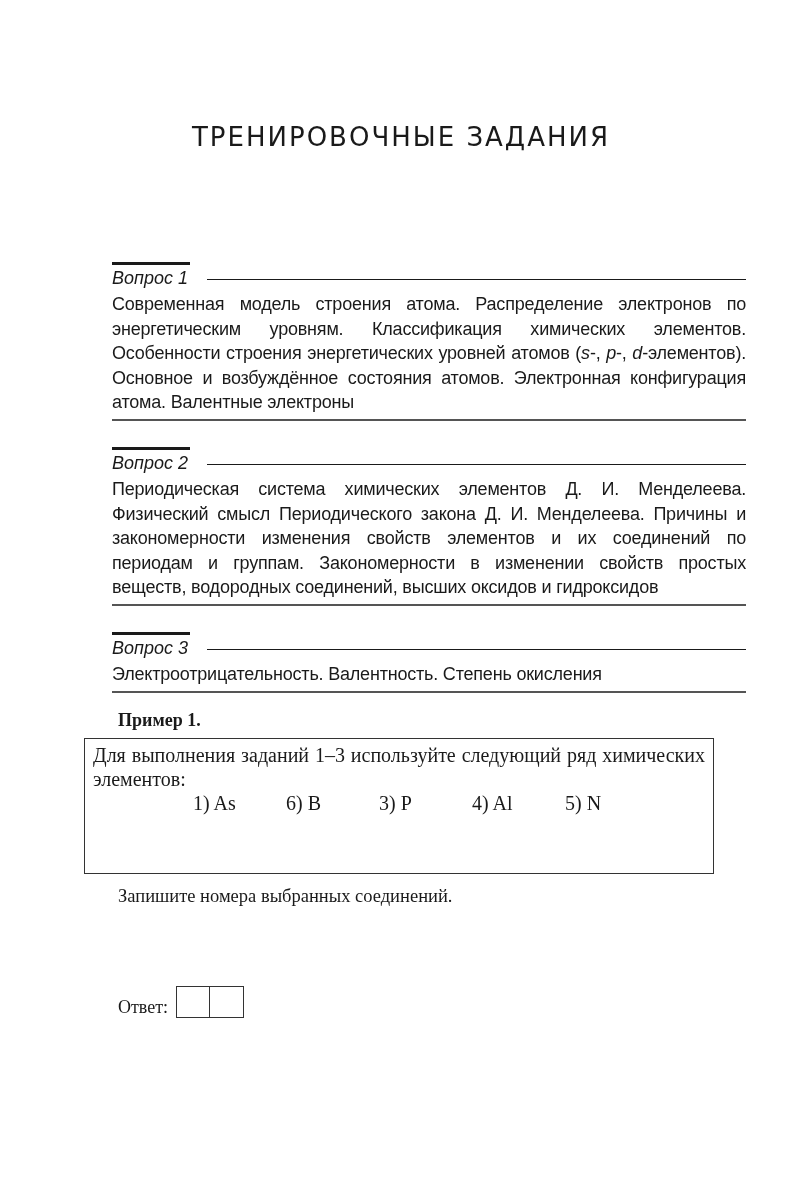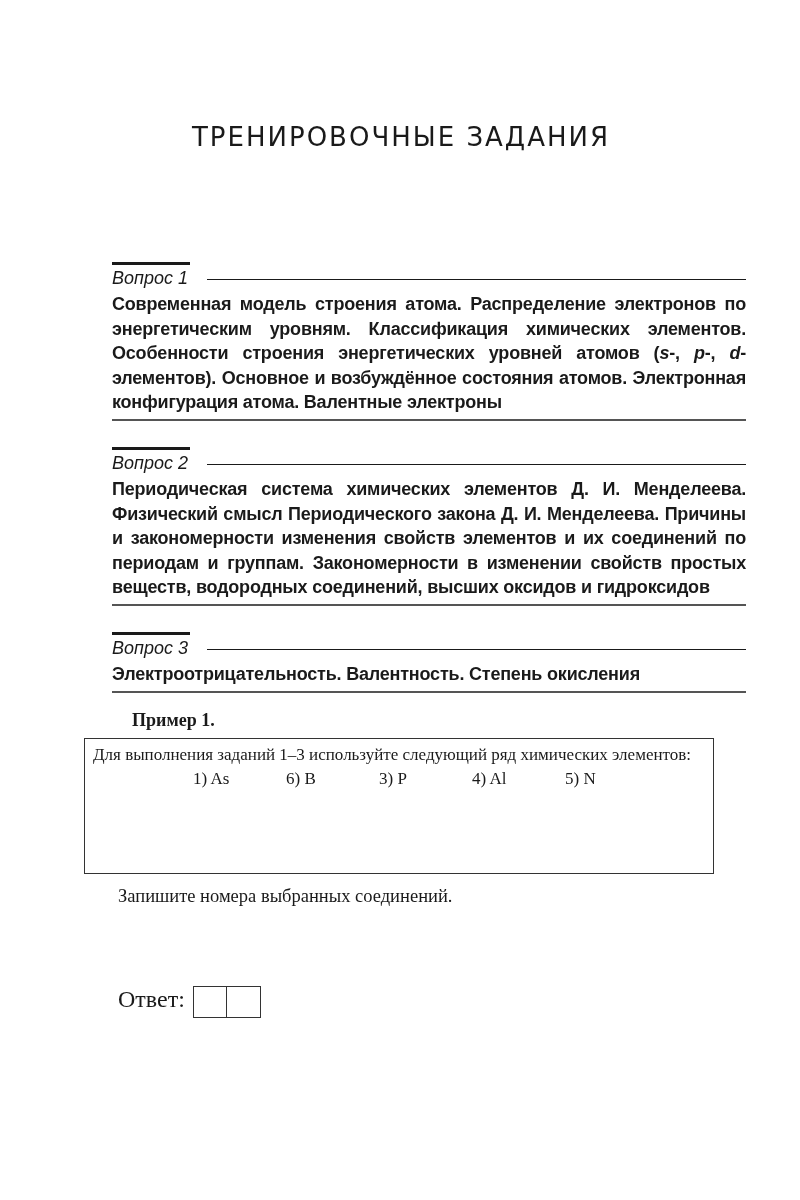--- a/index.html
+++ b/index.html
@@ -17,36 +17,35 @@
     position: absolute; left: 0; top: 6px;
     font-family: "Liberation Sans", sans-serif; font-style: italic;
     font-size: 18px; color: #1a1a1a;
   }
   .q-line { position: absolute; left: 95px; right: 0; top: 17px; height: 1px; background: #1a1a1a; }
   .q-text {
     font-family: "Liberation Sans", sans-serif; font-size: 18px; line-height: 24.5px;
     text-align: justify; color: #1a1a1a; padding-top: 2px; padding-bottom: 4px;
     border-bottom: 2px solid #555;
     letter-spacing: -0.2px;
-    font-weight: bold;
   }
   .q-text i { font-style: italic; }
   .serif { font-family: "Liberation Serif", serif; color: #1a1a1a; }
-  .ex-title { position: absolute; left: 48px; top: 710px; font-size: 18px; font-weight: bold; }
+  .ex-title { position: absolute; left: 34px; top: 710px; font-size: 18px; font-weight: bold; }
   .box {
     position: absolute; left: 0; top: 738px; width: 630px; height: 136px;
     border: 1.5px solid #333; box-sizing: border-box; padding: 4px 8px;
-    font-size: 17px; line-height: 24px; text-align: justify;
+    font-size: 20px; line-height: 24px; text-align: justify;
   }
   .elements { display: flex; gap: 17px; padding-left: 100px; }
   .elements span { width: 76px; display: inline-block; }
   .task { position: absolute; left: 0; top: 884px; width: 632px; font-size: 18.5px; line-height: 24px; text-align: justify; }
   .task .indent { text-indent: 34px; }
   .task b { font-weight: bold; }
-  .answer-row { position: absolute; left: 34px; top: 986px; display: flex; align-items: flex-start; font-size: 24px; }
+  .answer-row { position: absolute; left: 34px; top: 986px; display: flex; align-items: flex-end; font-size: 18px; }
   .cell { width: 34px; height: 32px; border: 1.5px solid #333; box-sizing: border-box; }
   .cell + .cell { border-left: none; }
   .cells { display: flex; margin-left: 8px; }
   sup { font-size: 11px; vertical-align: super; line-height: 0; }
 </style>
 </head>
 <body>
 
 <div class="page">
 

